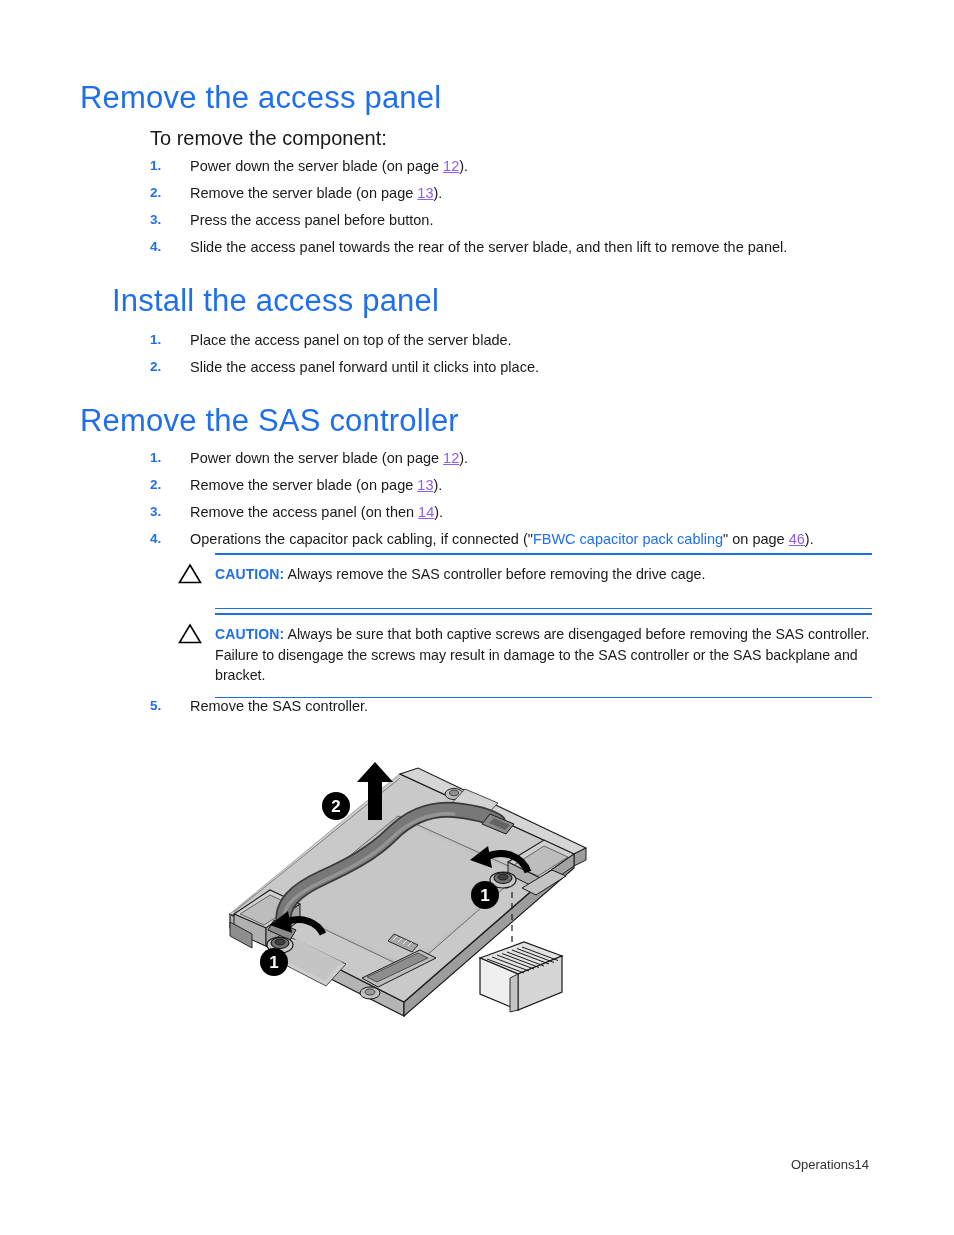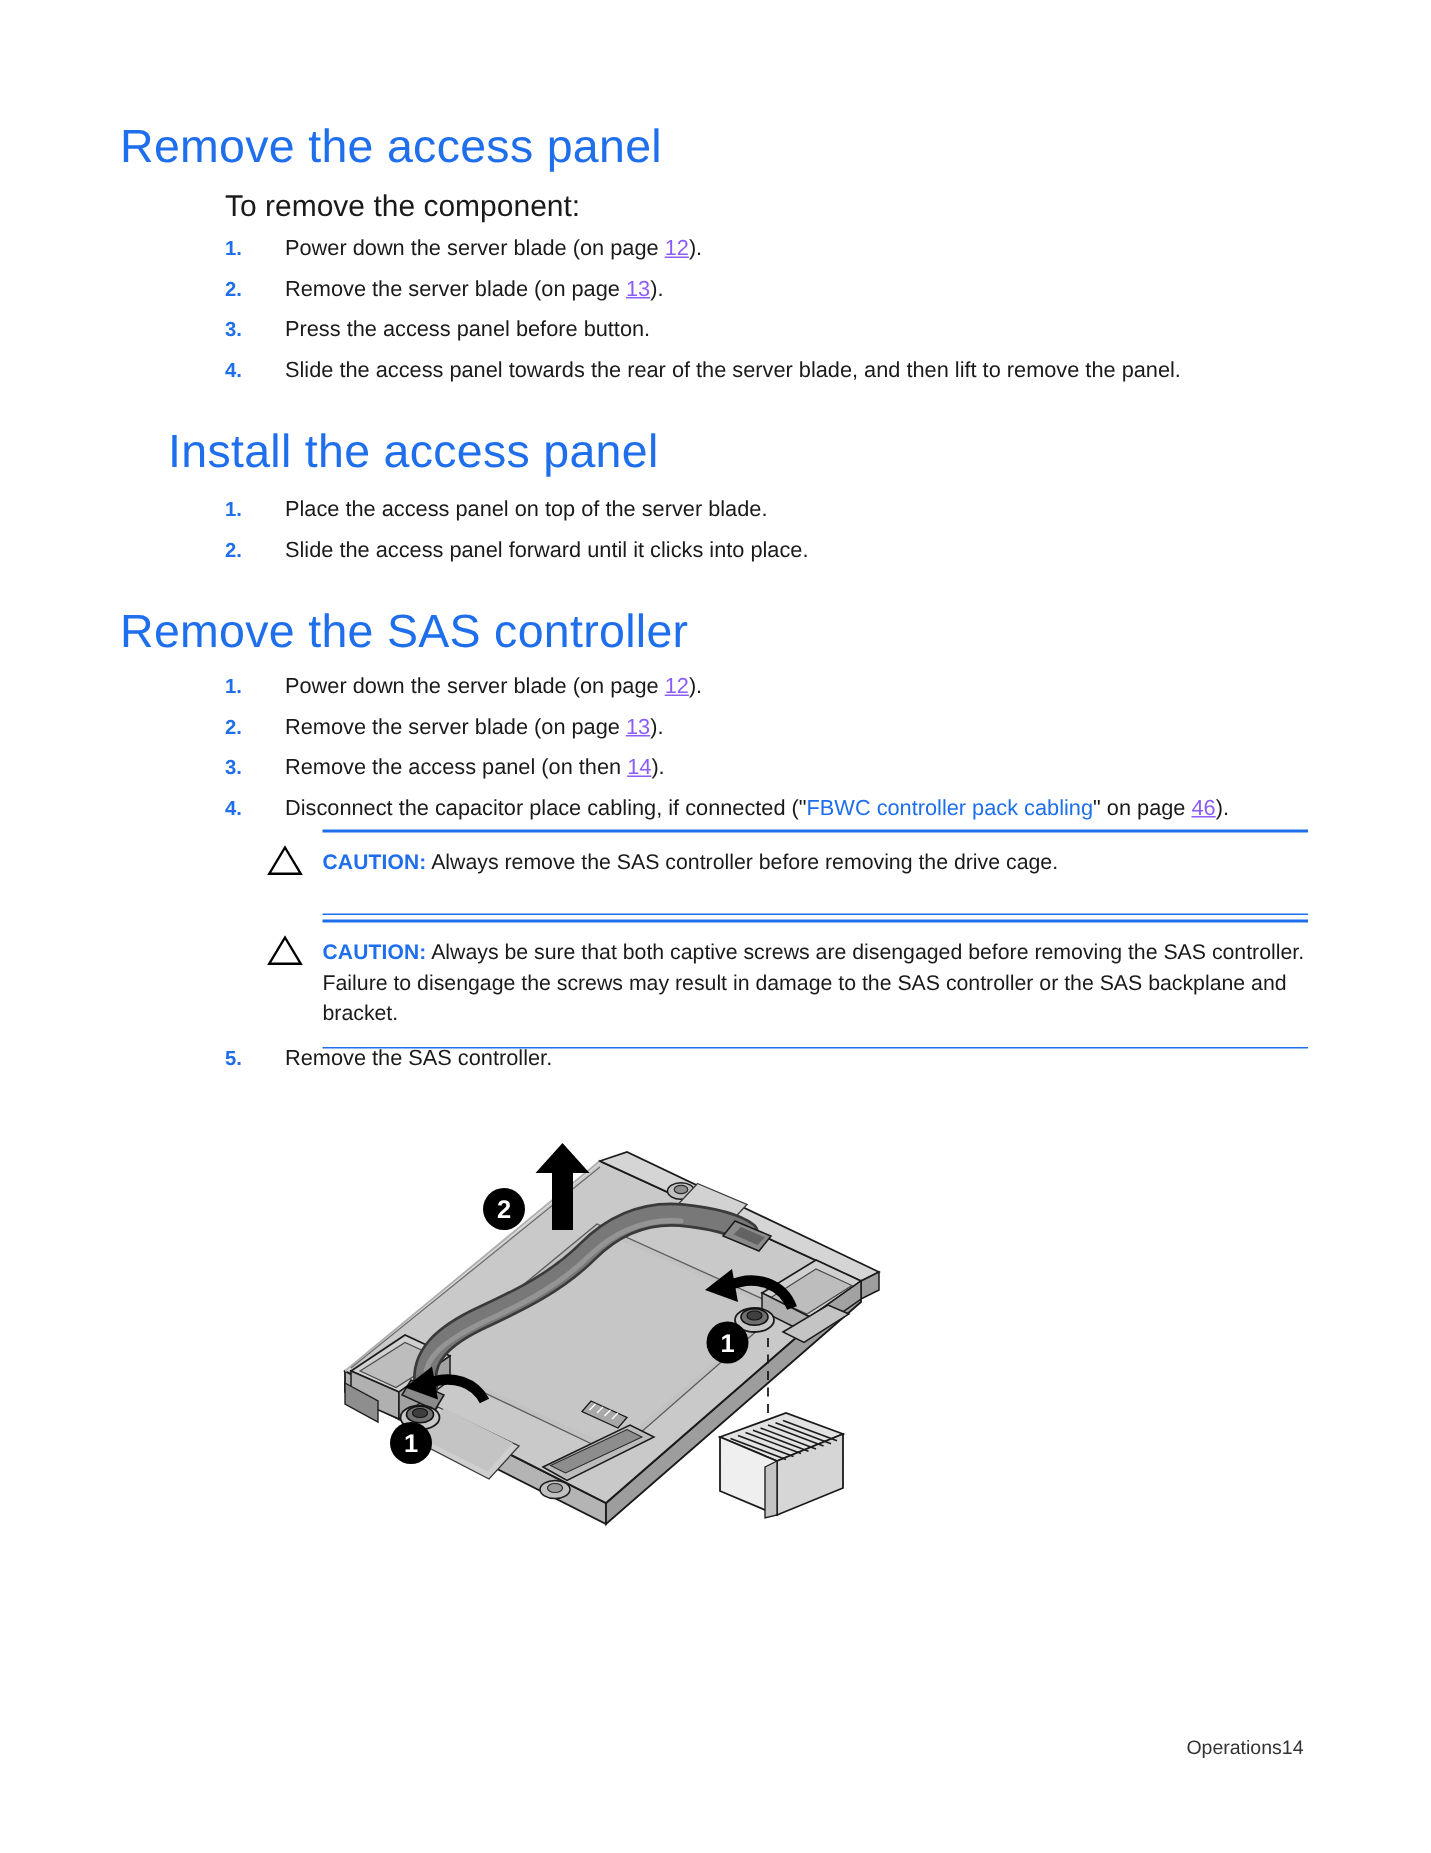--- a/index.html
+++ b/index.html
@@ -206,21 +206,21 @@
     <li class="step-row">
       <span class="step-num">2.</span>
       <span class="step-text"><span>Remove the server blade (on page </span><span class="pagenum">13</span><span>).</span></span>
     </li>
     <li class="step-row">
       <span class="step-num">3.</span>
       <span class="step-text"><span>Remove the access panel (on then </span><span class="pagenum">14</span><span>).</span></span>
     </li>
     <li class="step-row">
       <span class="step-num">4.</span>
-      <span class="step-text"><span>Disconnect the capacitor place cabling, if connected ("</span><span class="doclink">FBWC controller pack cabling</span><span>" on page </span><span class="pagenum">46</span><span>).</span></span>
+      <span class="step-text"><span>Operations the capacitor pack cabling, if connected ("</span><span class="doclink">FBWC capacitor pack cabling</span><span>" on page </span><span class="pagenum">46</span><span>).</span></span>
     </li>
   </ol>
 
   <div class="caution c1">
     <div class="rule-top"></div>
     <div class="cbody">
       <span class="tri">
         <svg width="24" height="21" viewBox="0 0 24 21">
           <polygon points="12,2 22.5,19.5 1.5,19.5" fill="none" stroke="#000000" stroke-width="1.6" stroke-linejoin="miter"></polygon>
         </svg>

